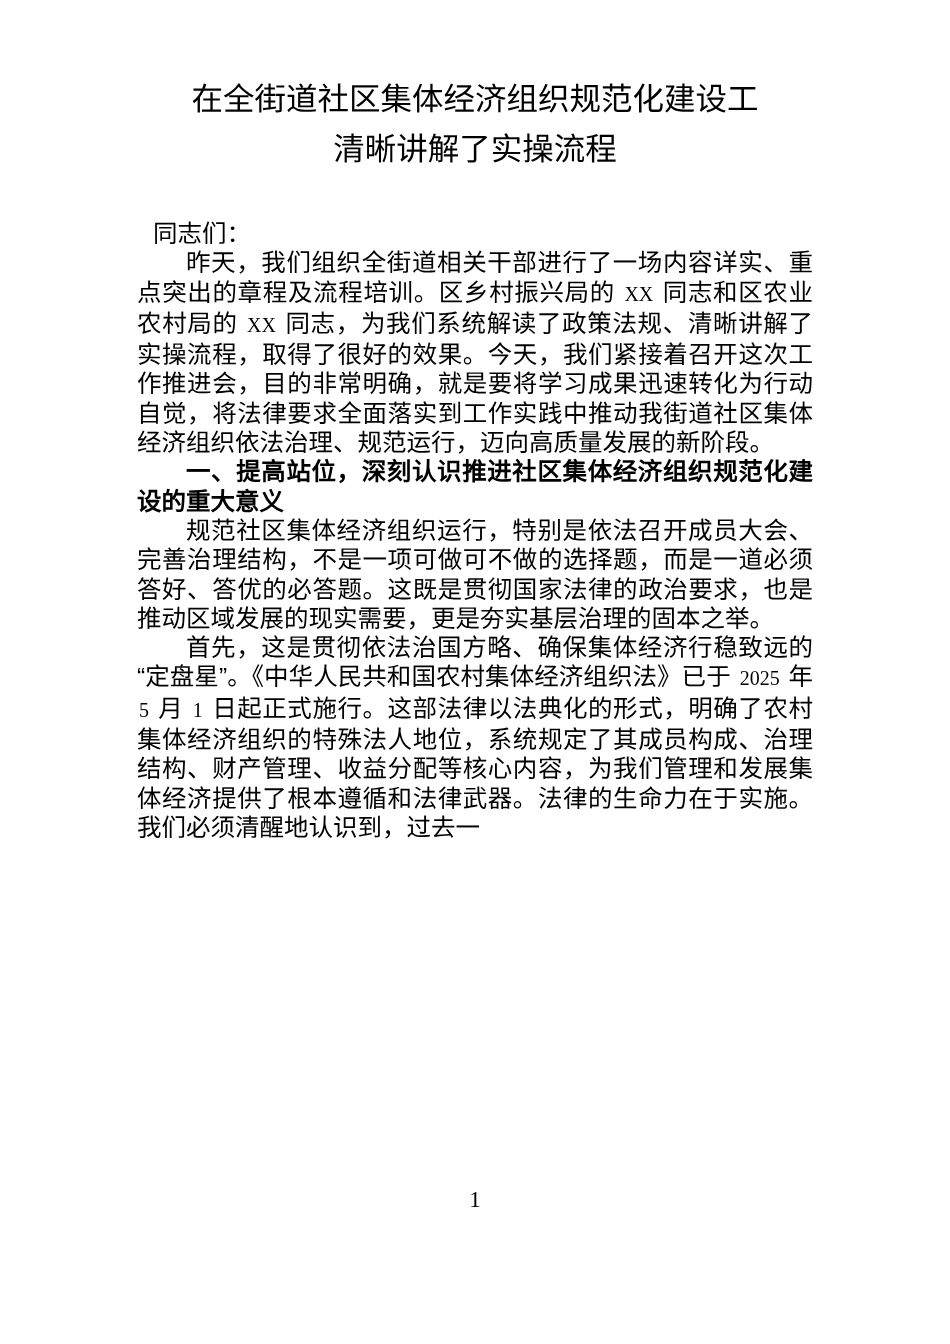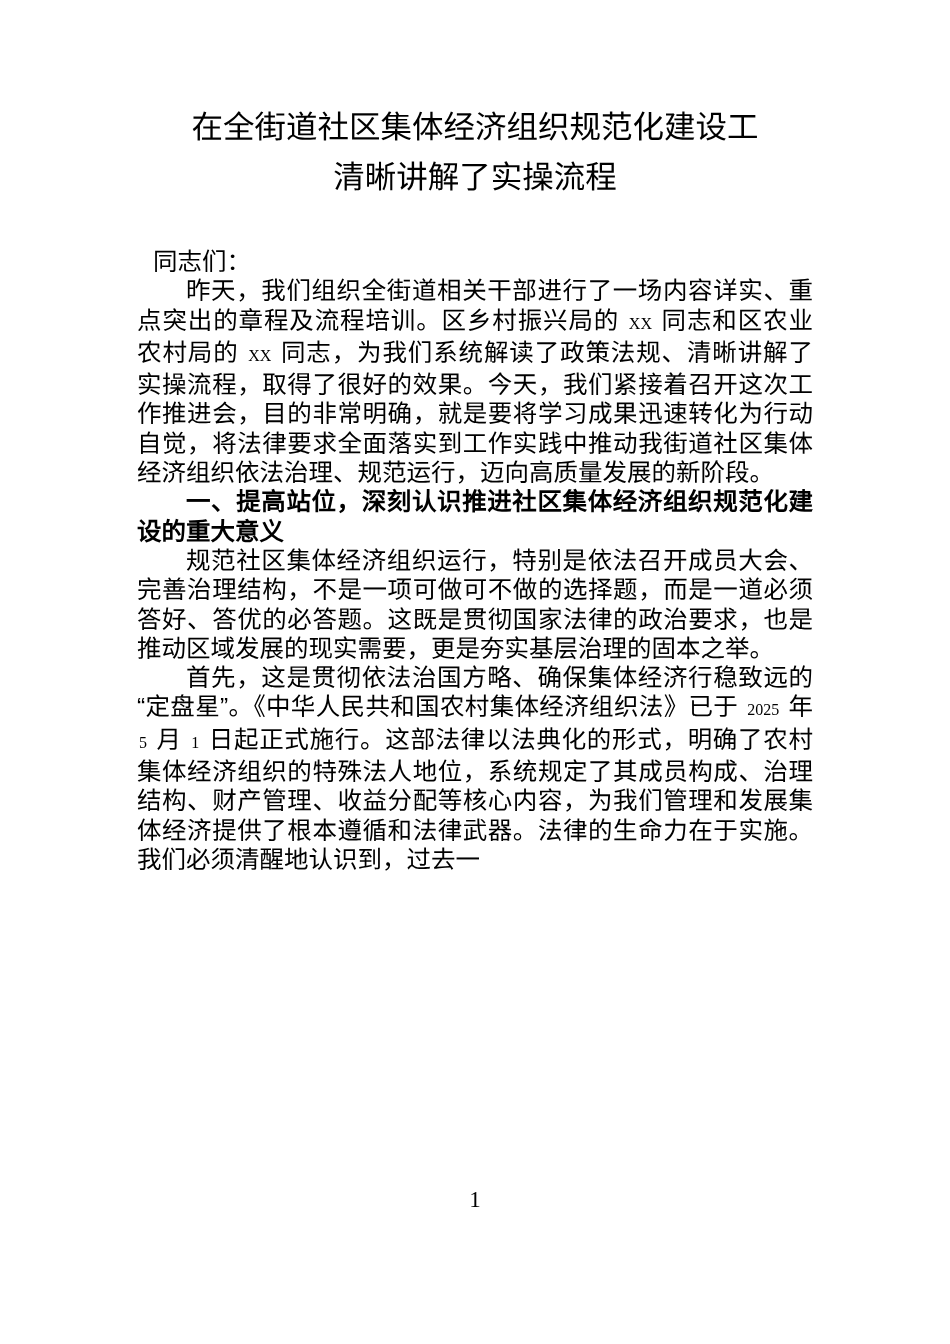--- a/index.html
+++ b/index.html
@@ -32,21 +32,21 @@
   .doc-body {
     position: absolute;
     left: 137px;
     top: 0;
     width: 676px;
   }
 
   
   .doc-title {
     margin: 0;
-    padding-top: 102px;
+    padding-top: 74px;
     font-size: 31.5px;
     font-weight: 400;
     line-height: 50px;
     text-align: center;
     letter-spacing: 0px;
     font-family: "Liberation Sans", "DejaVu Sans", sans-serif;
   }
 
   
   .para {
@@ -67,21 +67,21 @@
     text-indent: 49px;
   }
   .para.heading {
     font-weight: 700;
     text-indent: 49px;
   }
   
   .lat {
     font-family: "Liberation Serif", "DejaVu Serif", serif;
     padding: 0 2px;
-    font-size: 16px;
+    font-size: 20px;
   }
 
   
   .page-number {
     position: absolute;
     left: 0;
     top: 1186px;
     width: 950px;
     text-align: center;
     font-family: "Liberation Serif", "DejaVu Serif", serif;

